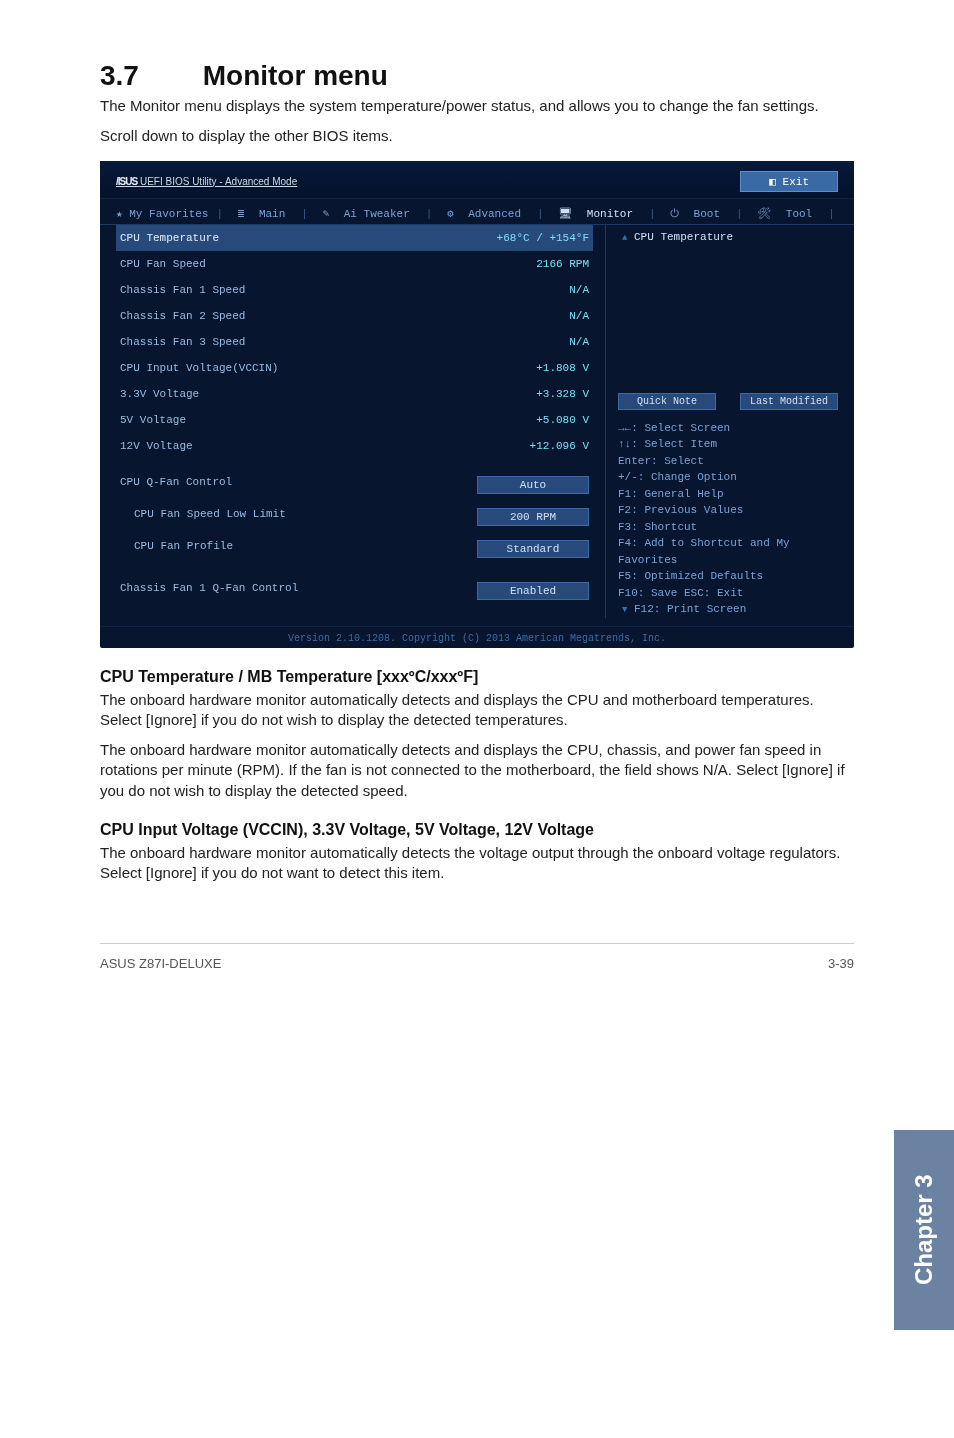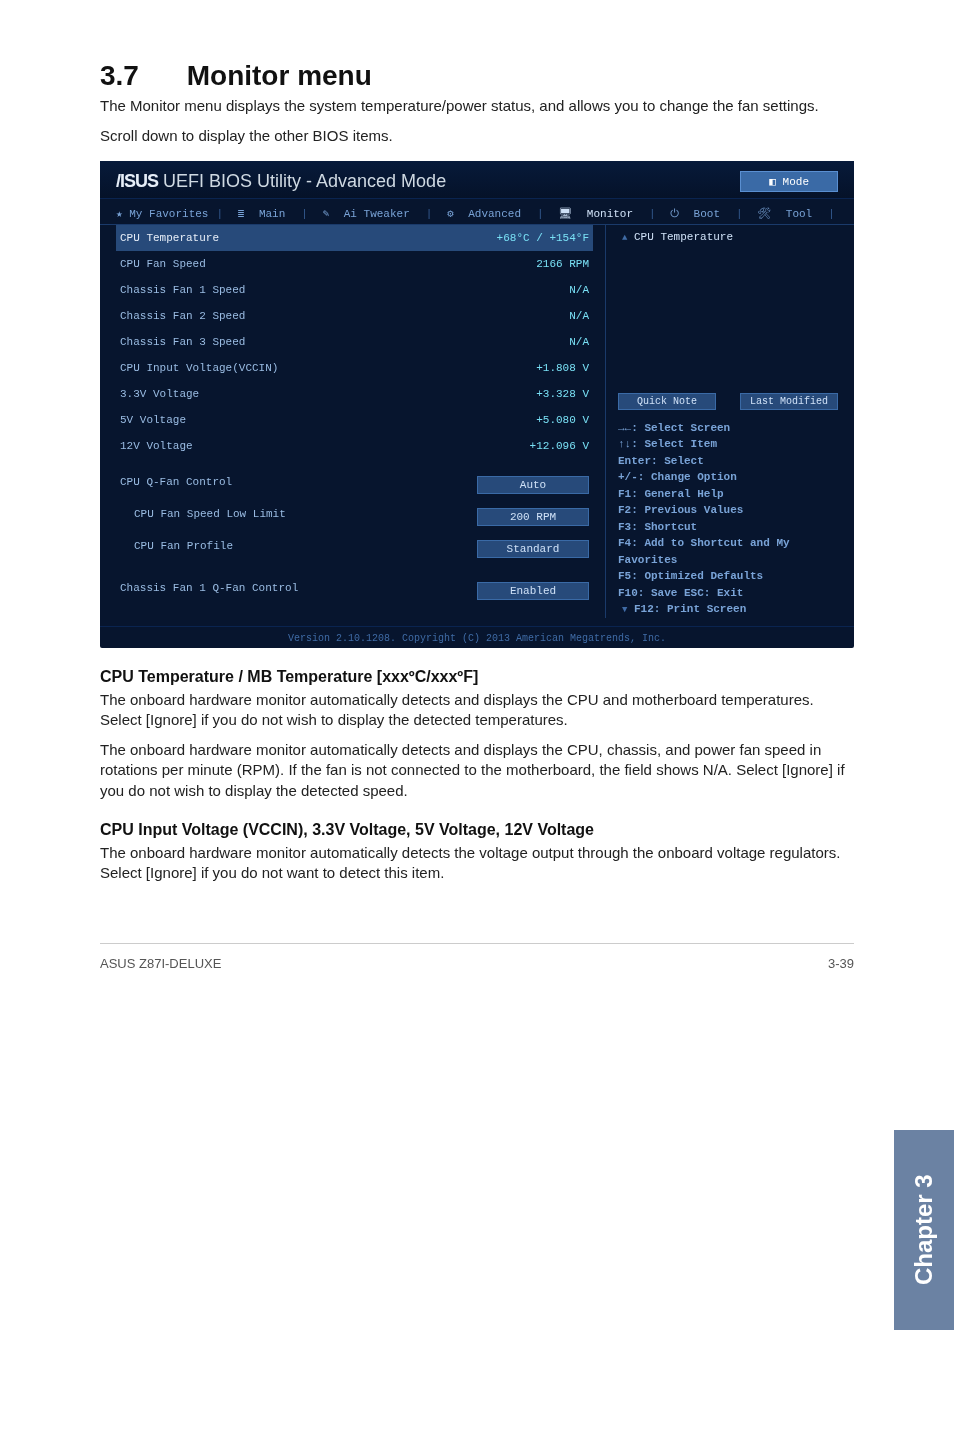--- a/index.html
+++ b/index.html
@@ -28,21 +28,21 @@
     display: flex;
     align-items: center;
     justify-content: center;
   }
   h1.section-title {
     font-size: 28px;
     font-weight: bold;
     margin: 0 0 4px 0;
     color: #111;
   }
-  .tab-num { margin-right: 40px; }
+  .tab-num { margin-right: 56px; }
   .body-text {
     font-size: 15px;
     line-height: 1.35;
     margin: 4px 0 10px 0;
     color: #222;
   }
   h2.sub-heading {
     font-size: 16px;
     font-weight: bold;
     margin: 20px 0 4px 0;
@@ -71,21 +71,22 @@
     background: linear-gradient(#071a3a,#051229);
     padding: 10px 16px 6px 16px;
     display: flex;
     justify-content: space-between;
     align-items: center;
     border-bottom: 1px solid #0a2450;
   }
   .bios-title {
     color: #cfd9e2;
     font-family: Arial, sans-serif;
-    font-size: 18px;
+    font-size: 10px;
+    text-decoration: underline;
   }
   .exit-btn {
     background: #3a6aa6;
     color: #fff;
     padding: 3px 28px;
     border: 1px solid #5a8fd1;
     font-family: "Courier New", monospace;
   }
   .tab-bar {
     padding: 8px 9px 4px 16px;
@@ -125,21 +126,20 @@
     padding: 2px 20px;
     border: 1px solid #3a6aa6;
     min-width: 70px;
     text-align: center;
     display: inline-block;
   }
   .right-note {
     color: #79a3d7;
     line-height: 1.5;
     margin-top: 2px;
-    font-weight: bold;
   }
   .quick-buttons {
     display: flex;
     gap: 24px;
     margin-top: 150px;
     margin-bottom: 10px;
   }
   .qbtn {
     background: #274a7a;
     color: #cfe1f7;
@@ -176,21 +176,21 @@
   <p class="body-text">The Monitor menu displays the system temperature/power status, and allows you to change the fan settings.</p>
   <p class="body-text">Scroll down to display the other BIOS items.</p>
 
   <div class="bios-window">
     <div class="bios-header">
       <div class="bios-title">
         <span style="font-family:Arial;font-weight:bold;letter-spacing:-1px;color:#e6eef8;">/ISUS</span>
         <span>UEFI BIOS Utility - Advanced Mode</span>
       </div>
       <div class="exit-btn">
-        <span>◧ </span><span>Mode</span>
+        <span>◧ </span><span>Exit</span>
       </div>
     </div>
 
     <div class="tab-bar">
       <span>★ My Favorites</span><span class="sep">|</span>
       <span><span>≣ </span><span>Main</span></span><span class="sep">|</span>
       <span><span>✎ </span><span>Ai Tweaker</span></span><span class="sep">|</span>
       <span><span>⚙ </span><span>Advanced</span></span><span class="sep">|</span>
       <span class="active"><span>🖥 </span><span>Monitor</span></span><span class="sep">|</span>
       <span><span>⏻ </span><span>Boot</span></span><span class="sep">|</span>

